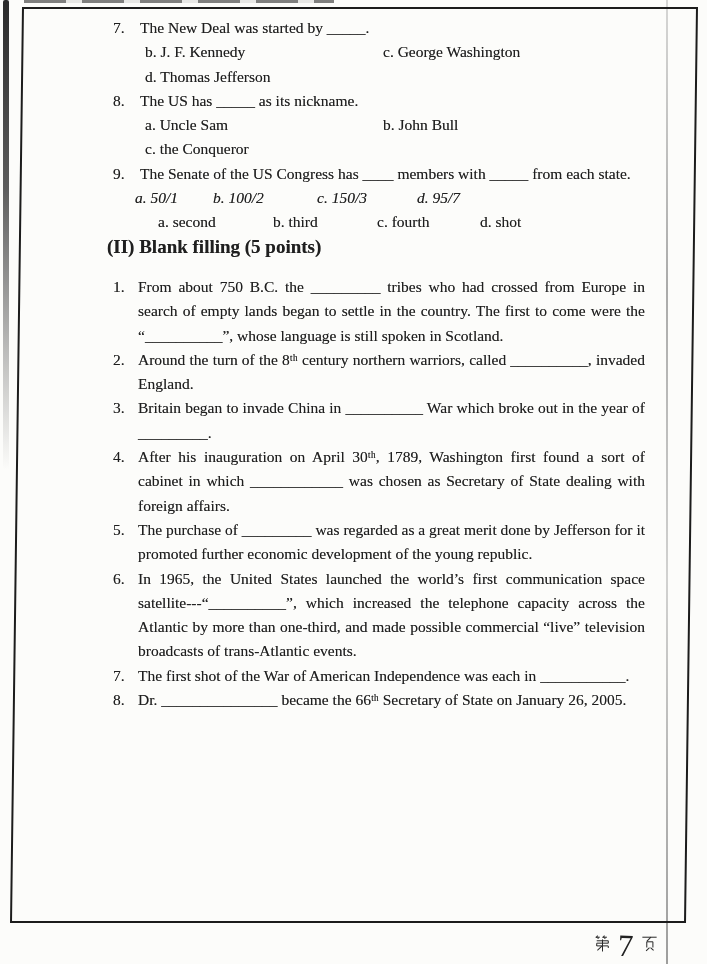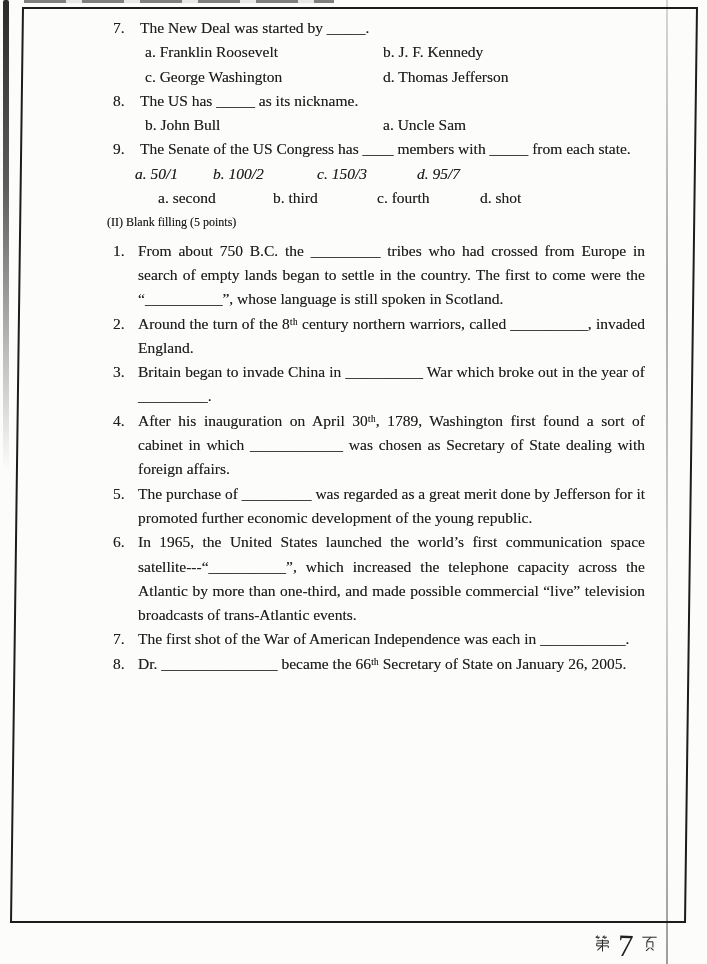--- a/index.html
+++ b/index.html
@@ -73,23 +73,23 @@
   .bf-item .qnum { flex-basis: 25px; }
   .qtext { flex: 1; text-align: justify; }
 
   .opts { margin-left: 32px; }
   .opts-2col { display: grid; grid-template-columns: 238px 1fr; }
   .opts-q9  { display: grid; grid-template-columns: 78px 104px 100px 1fr; margin-left: 22px; font-style: italic; }
   .opts-q10 { display: grid; grid-template-columns: 115px 104px 103px 1fr; margin-left: 45px; }
   .opt { display: block; }
 
   .section-heading {
-    margin: 0 0 4px -6px;
-    font-size: 12px;
-    font-weight: normal;
+    margin: 0 0 16px -6px;
+    font-size: 19px;
+    font-weight: bold;
     line-height: 24.3px;
   }
 
   
   .footer {
     position: absolute;
     left: 594px; top: 924px;
     height: 38px;
     display: flex;
     align-items: center;
@@ -118,35 +118,35 @@
   <div class="frame"></div>
 
   <div class="content">
 
     <section>
       <div class="qline">
         <span class="qnum">7.</span>
         <span class="qtext">The New Deal was started by _____.</span>
       </div>
       <div class="opts opts-2col">
-        <span class="opt">a. Franklin Roosevelt</span>
         <span class="opt">b. J. F. Kennedy</span>
         <span class="opt">c. George Washington</span>
         <span class="opt">d. Thomas Jefferson</span>
       </div>
     </section>
 
     <section>
       <div class="qline">
         <span class="qnum">8.</span>
         <span class="qtext">The US has _____ as its nickname.</span>
       </div>
       <div class="opts opts-2col">
+        <span class="opt">a. Uncle Sam</span>
         <span class="opt">b. John Bull</span>
-        <span class="opt">a. Uncle Sam</span>
+        <span class="opt">c. the Conqueror</span>
       </div>
     </section>
 
     <section>
       <div class="qline">
         <span class="qnum">9.</span>
         <span class="qtext">The Senate of the US Congress has ____ members with _____ from each state.</span>
       </div>
       <div class="opts opts-q9">
         <span class="opt">a. 50/1</span>

